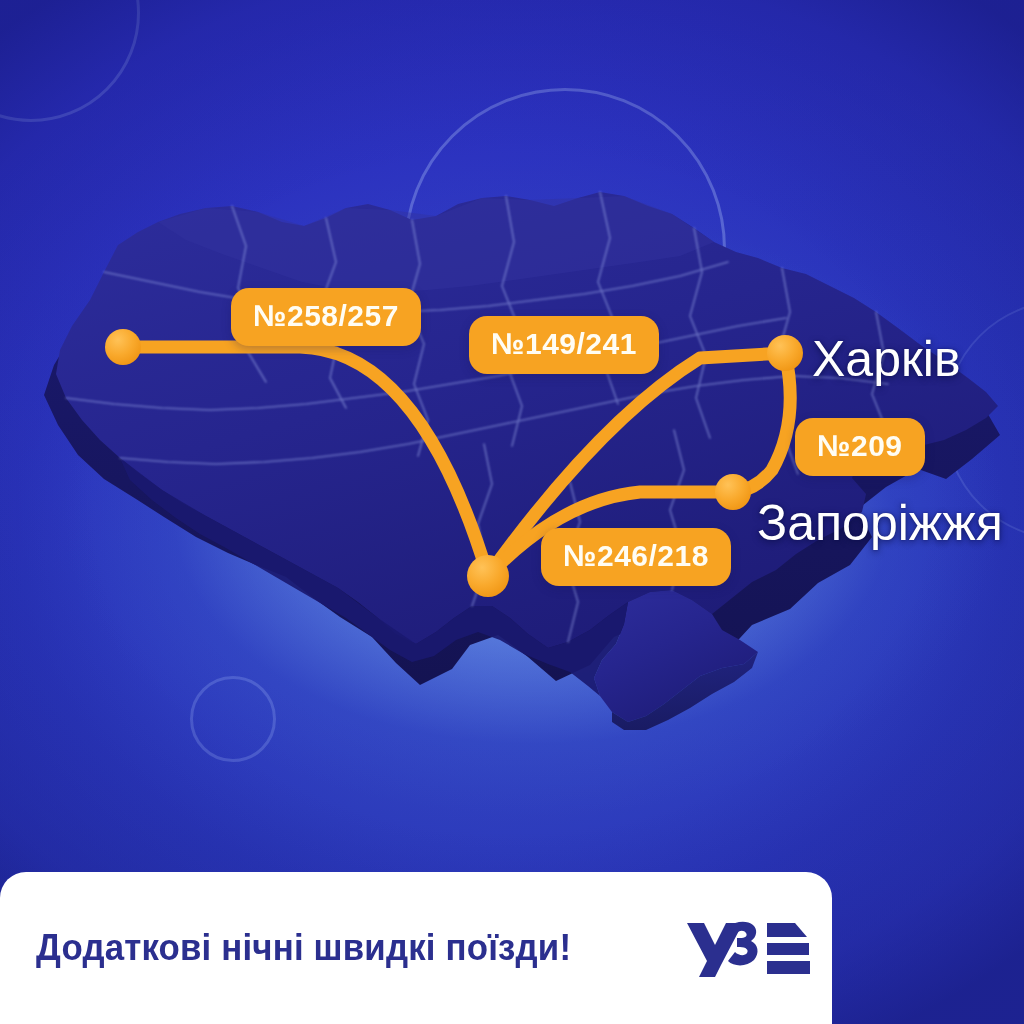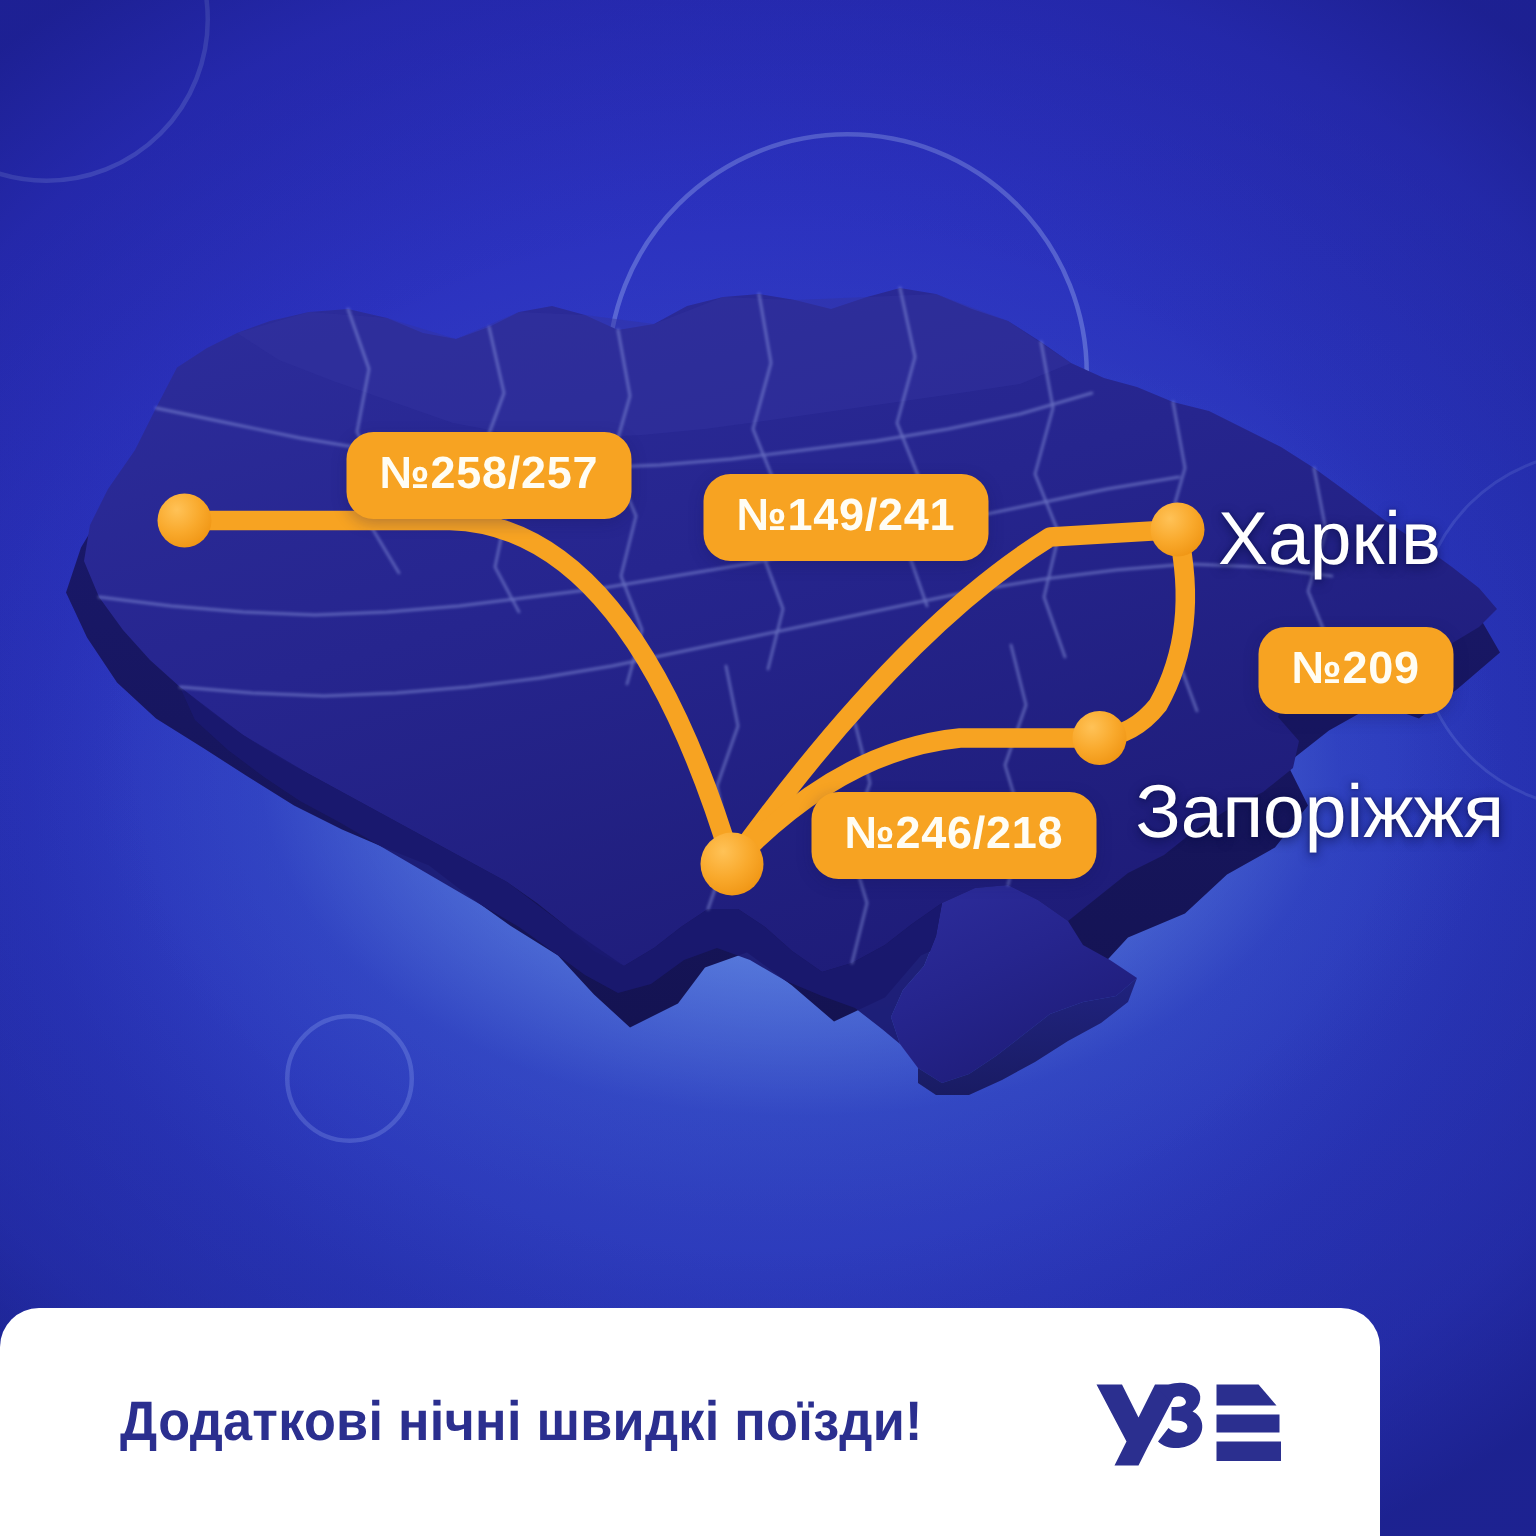--- a/index.html
+++ b/index.html
@@ -62,21 +62,21 @@
     letter-spacing: 0.5px;
     padding: 11px 22px 13px;
     border-radius: 18px;
     white-space: nowrap;
     box-shadow: 0 3px 10px rgba(20,20,90,0.28);
   }
 
   
   #banner {
     position: absolute;
-    left: 0; bottom: 0; width: 920px; height: 152px;
+    left: 0; bottom: 0; width: 832px; height: 152px;
     background: #ffffff;
     border-radius: 26px 26px 0 0;
     display: flex;
     align-items: center;
     justify-content: center;
     gap: 96px;
   }
   #banner-text {
     color: #2b2f8f;
     font-size: 37px;
@@ -201,25 +201,25 @@
 
     <g>
       <circle cx="123" cy="347" r="18" fill="url(#dotGrad)"></circle>
       <circle cx="785" cy="353" r="18" fill="url(#dotGrad)"></circle>
       <circle cx="733" cy="492" r="18" fill="url(#dotGrad)"></circle>
       <circle cx="488" cy="576" r="21" fill="url(#dotGrad)"></circle>
     </g>
   </svg>
 
   <div class="city-label" style="left:812px; top:330px;">Харків</div>
-  <div class="city-label" style="left:757px; top:512px;text-align:center;">Запоріжжя</div>
+  <div class="city-label" style="left:757px; top:494px;text-align:center;">Запоріжжя</div>
 
   <div class="badge" style="left:231px; top:288px;">№258/257</div>
   <div class="badge" style="left:469px; top:316px;">№149/241</div>
-  <div class="badge" style="left:795px; top:418px;margin-left:44px;">№209</div>
+  <div class="badge" style="left:795px; top:418px;">№209</div>
   <div class="badge" style="left:541px; top:528px;">№246/218</div>
 
   <div id="banner">
     <div id="banner-text">Додаткові нічні швидкі поїзди!</div>
 
     <svg id="uz-logo" viewBox="0 0 128 62">
 
       <path fill="#2b2f8f" d="M2,6 L19,6 L30,28 L41,6 L58,6 L36,48 L30,60 L14,60 L22,44 Z"></path>
 
       <path fill="#2b2f8f" d="M44,10 C50,4 62,3 68,8 C73,12 72,20 66,24 C73,27 75,36 69,43

